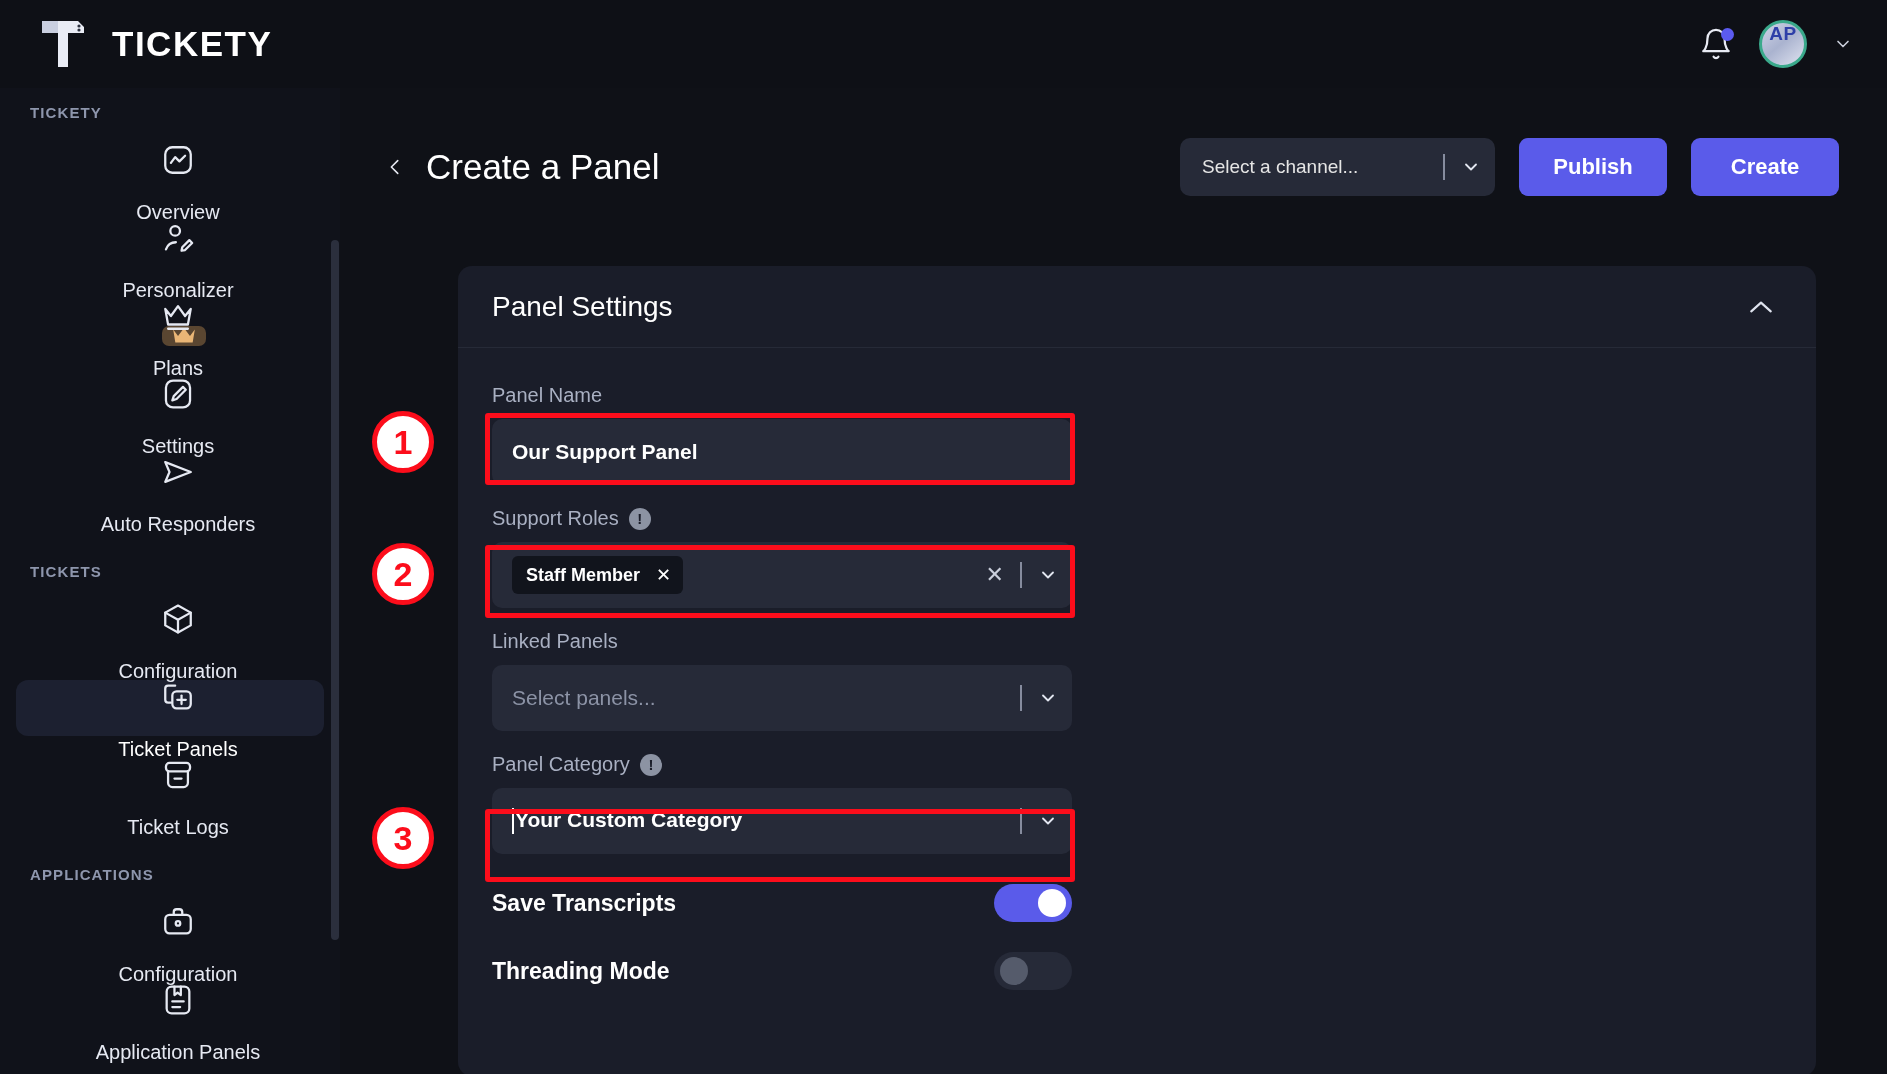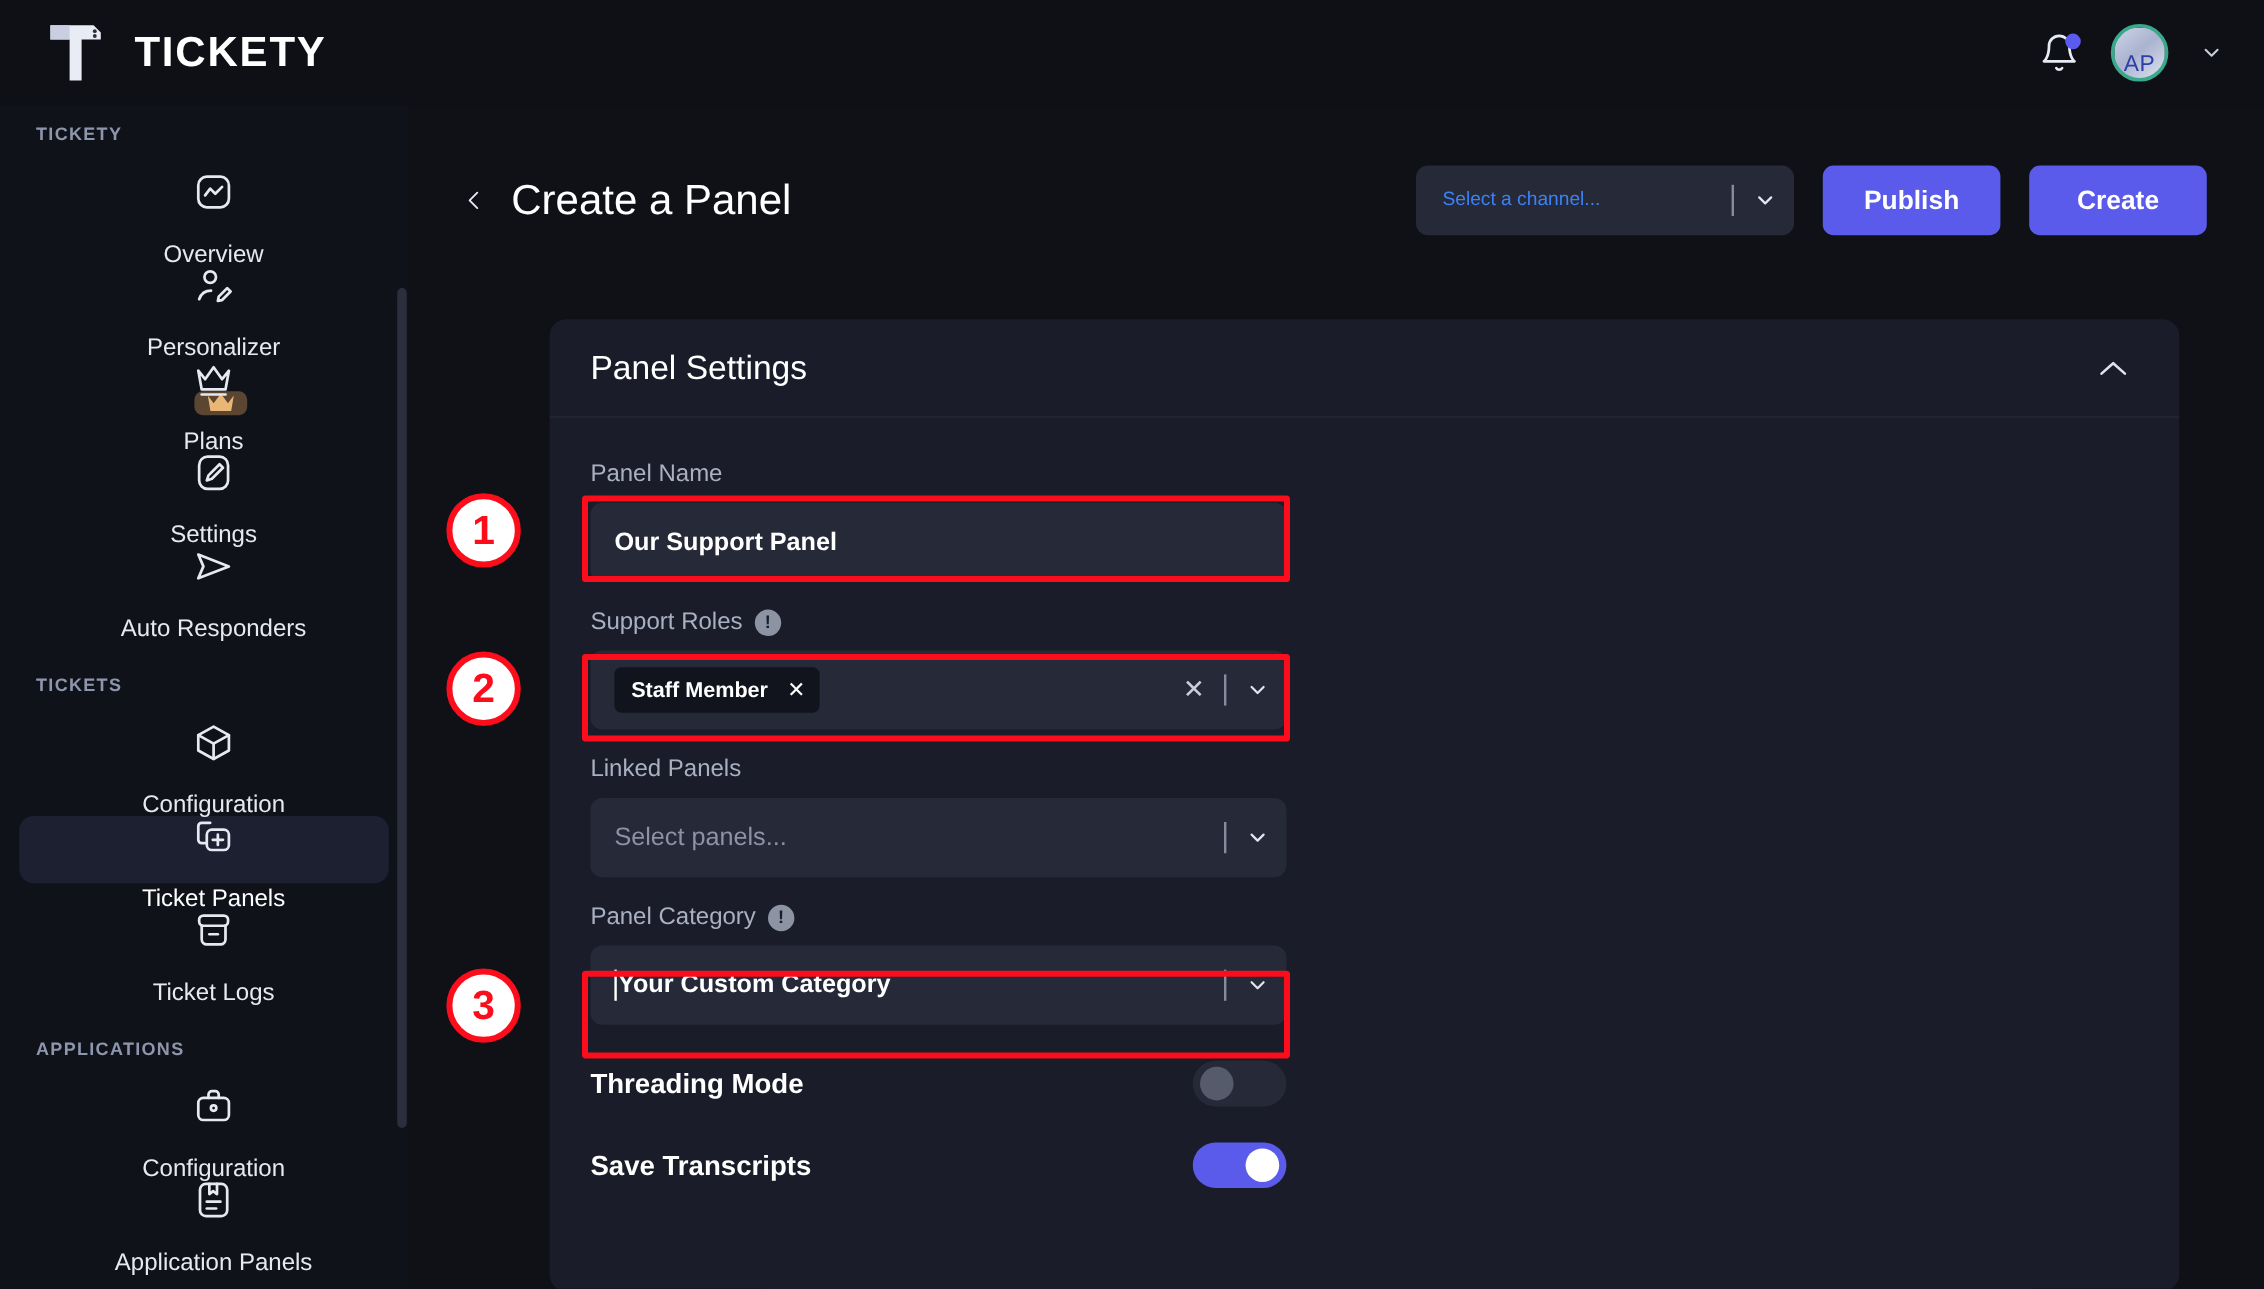--- a/index.html
+++ b/index.html
@@ -30,22 +30,22 @@
   .bell-wrap { position: relative; width: 34px; height: 34px; }
   .bell-dot {
     position: absolute; right: -1px; top: 1px;
     width: 13px; height: 13px; border-radius: 50%;
     background: #5b5bf0;
   }
   .avatar {
     width: 48px; height: 48px; border-radius: 50%;
     background: linear-gradient(140deg, #cfd4e8 0%, #aab3cf 48%, #dfe3f0 100%);
     border: 3px solid #3aa98b;
-    display: flex; align-items: flex-end; justify-content: center;
-    color: #2e3fa8; font-size: 19px; font-weight: normal; letter-spacing: .5px;
+    display: flex; align-items: flex-start; justify-content: center;
+    color: #2e3fa8; font-size: 19px; font-weight: bold; letter-spacing: .5px;
   }
 
   
   .sidebar {
     position: absolute; top: 88px; left: 0;
     width: 340px; height: 986px;
     background: #10121a;
     padding-top: 16px;
   }
   .sb-scroll-track {
@@ -84,21 +84,21 @@
   }
   .back-chevron { color: #e7eaf3; font-size: 30px; line-height: 1; margin-right: 20px; cursor: pointer; }
   .page-title { color: #ffffff; font-size: 35px; font-weight: 400; }
 
   .head-actions { margin-left: auto; display: flex; align-items: center; gap: 24px; }
   .channel-select {
     width: 315px; height: 58px; border-radius: 10px;
     background: #262a38; display: flex; align-items: center;
     padding: 0 14px 0 22px; cursor: pointer;
   }
-  .channel-ph { color: #3b82f6; font-size: 16px; flex: 1; }
+  .channel-ph { color: #e5e5e5; font-size: 19px; flex: 1; }
   .sep-bar { width: 2px; height: 26px; background: #868c9e; margin-right: 16px; }
   .btn {
     height: 58px; border-radius: 9px; background: #5a5bea;
     color: #ffffff; font-size: 22px; font-weight: bold;
     display: flex; align-items: center; justify-content: center;
     cursor: pointer; border: none;
   }
   .btn-publish { width: 148px; }
   .btn-create { width: 148px; }
 
@@ -390,33 +390,33 @@
           <div class="input-box">
             <span class="input-value"><span class="caret"></span><span>Your Custom Category</span></span>
             <span class="sep-bar"></span>
             <svg width="20" height="20" viewBox="0 0 24 24" fill="none" stroke="#e2e6f0" stroke-width="2.2" stroke-linecap="round" stroke-linejoin="round">
               <polyline points="6 9 12 15 18 9"></polyline>
             </svg>
           </div>
         </div>
 
         <div class="toggle-row">
+          <span class="toggle-label">Save Transcripts</span>
+          <span class="toggle on">
+            <span class="knob"></span>
+          </span>
+        </div>
+
+        <div class="toggle-row">
           <span class="toggle-label">Threading Mode</span>
           <span class="toggle off">
             <span class="knob"></span>
           </span>
         </div>
 
-        <div class="toggle-row">
-          <span class="toggle-label">Save Transcripts</span>
-          <span class="toggle on">
-            <span class="knob"></span>
-          </span>
-        </div>
-
       </div>
     </div>
   </div>
 
   <div class="anno-box" style="left:485px; top:413px; width:590px; height:72px;"></div>
   <div class="anno-circle" style="left:372px; top:411px;">1</div>
 
   <div class="anno-box" style="left:485px; top:545px; width:590px; height:73px;"></div>
   <div class="anno-circle" style="left:372px; top:543px;">2</div>
 

